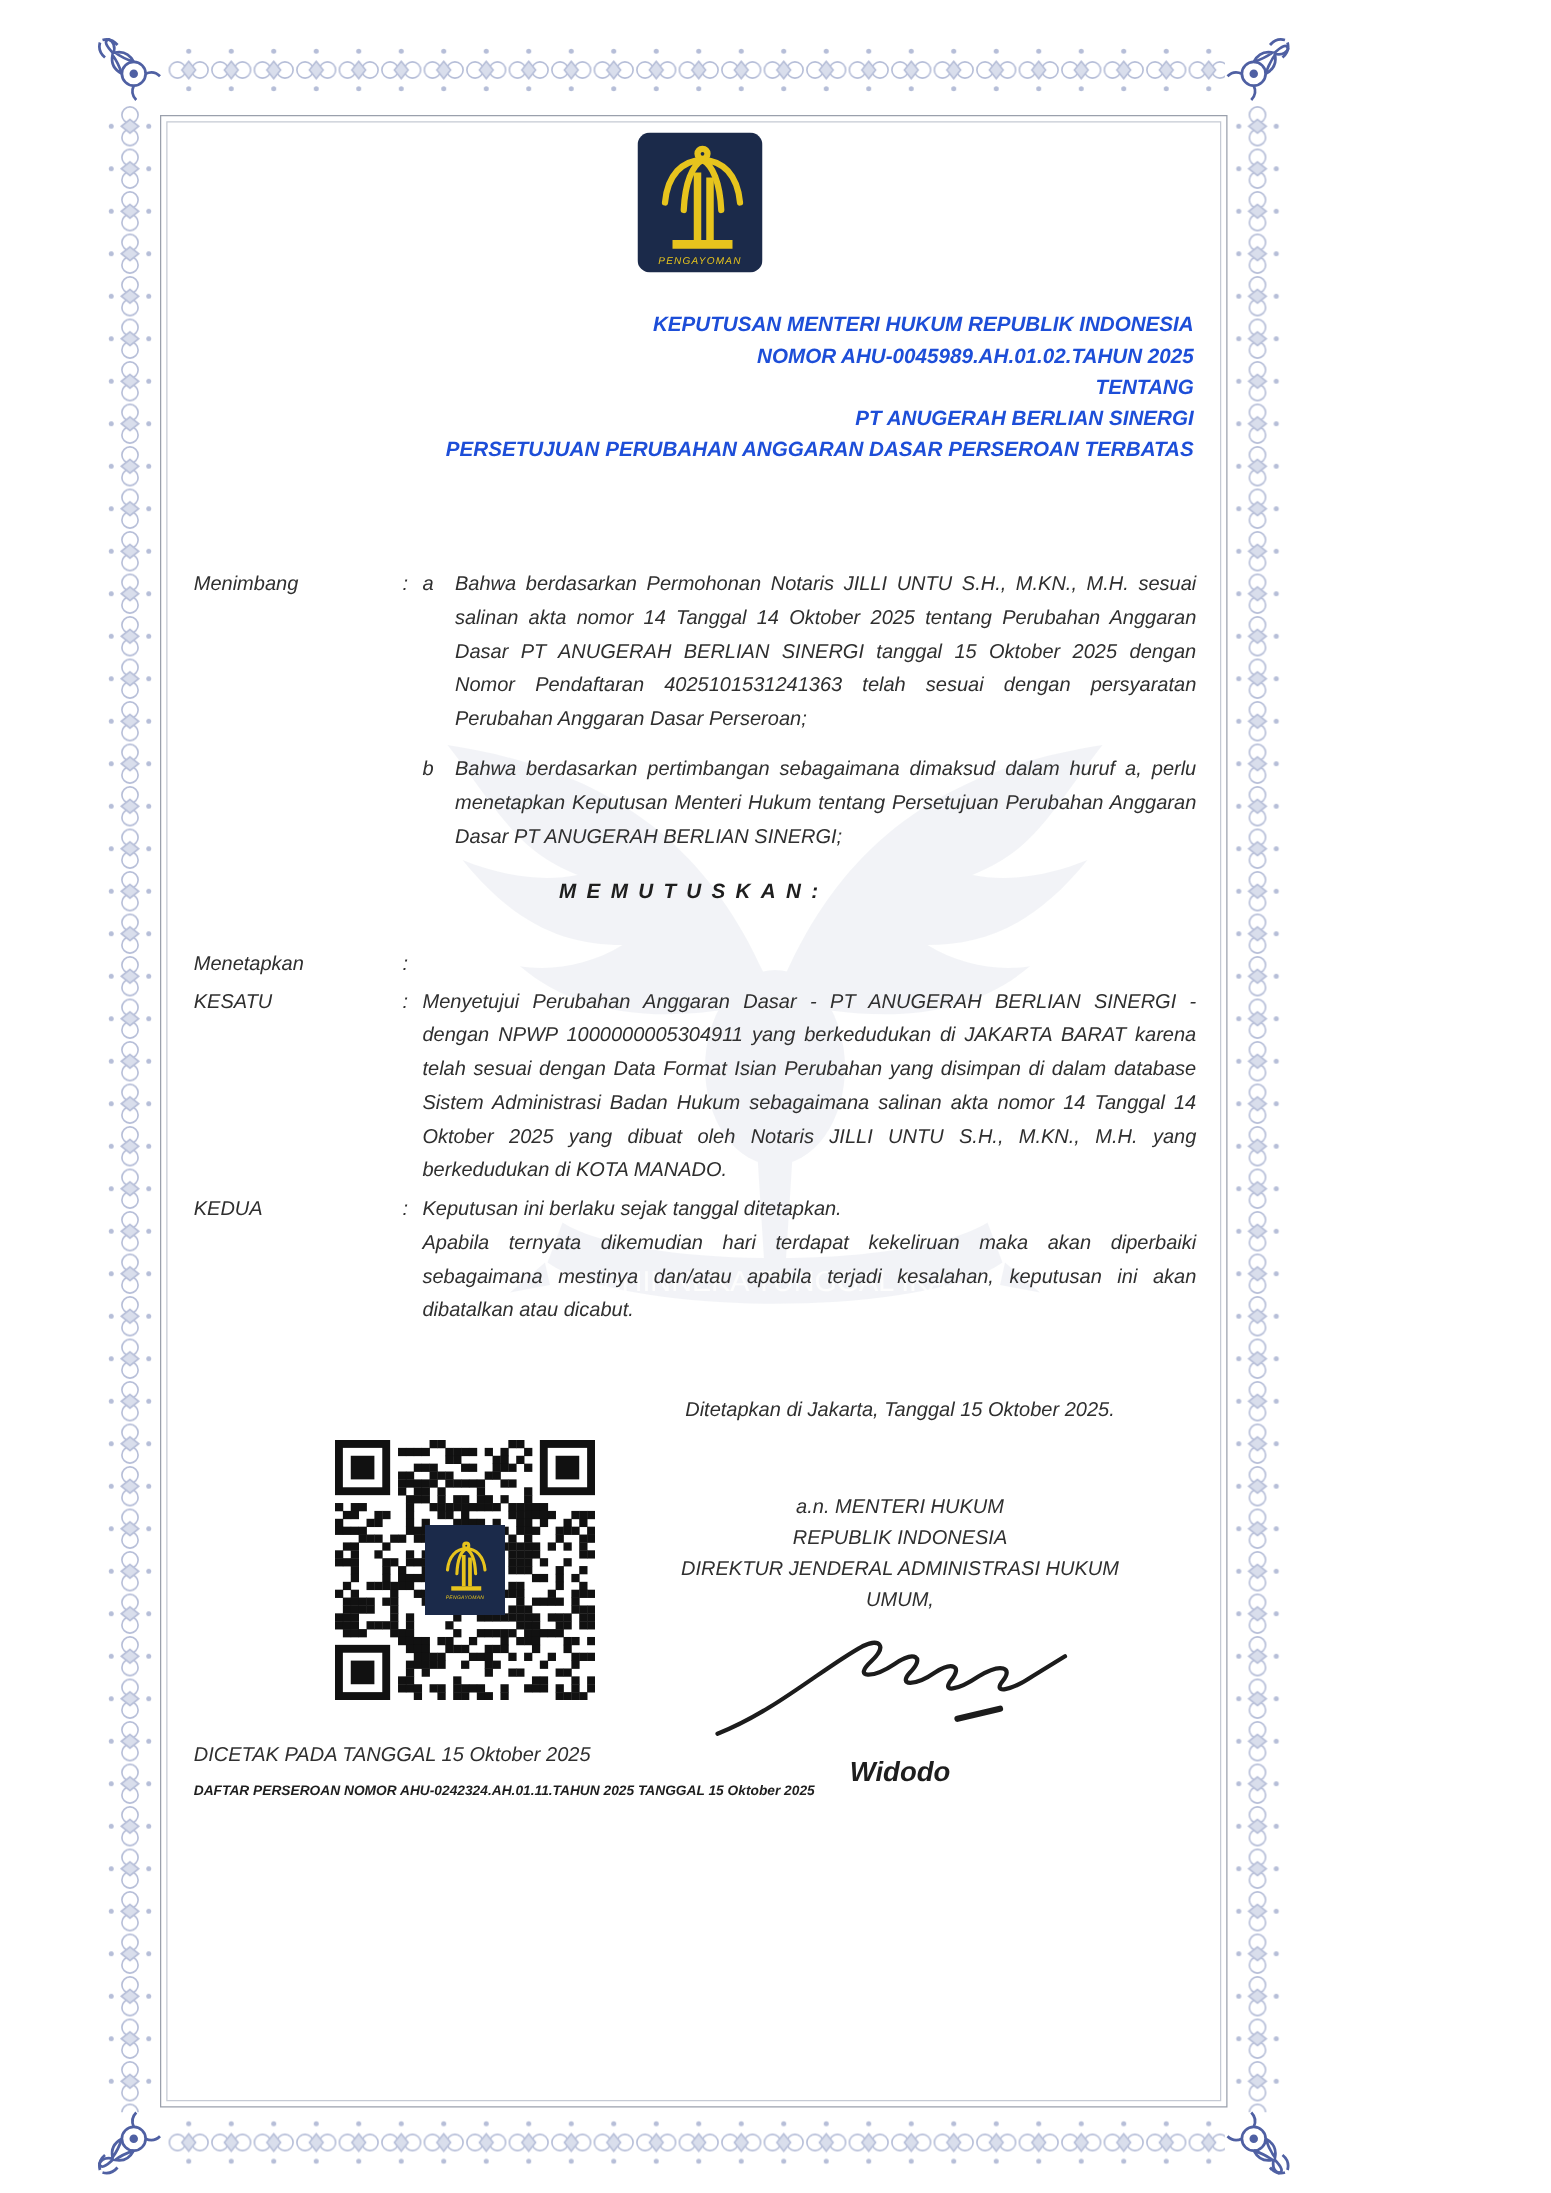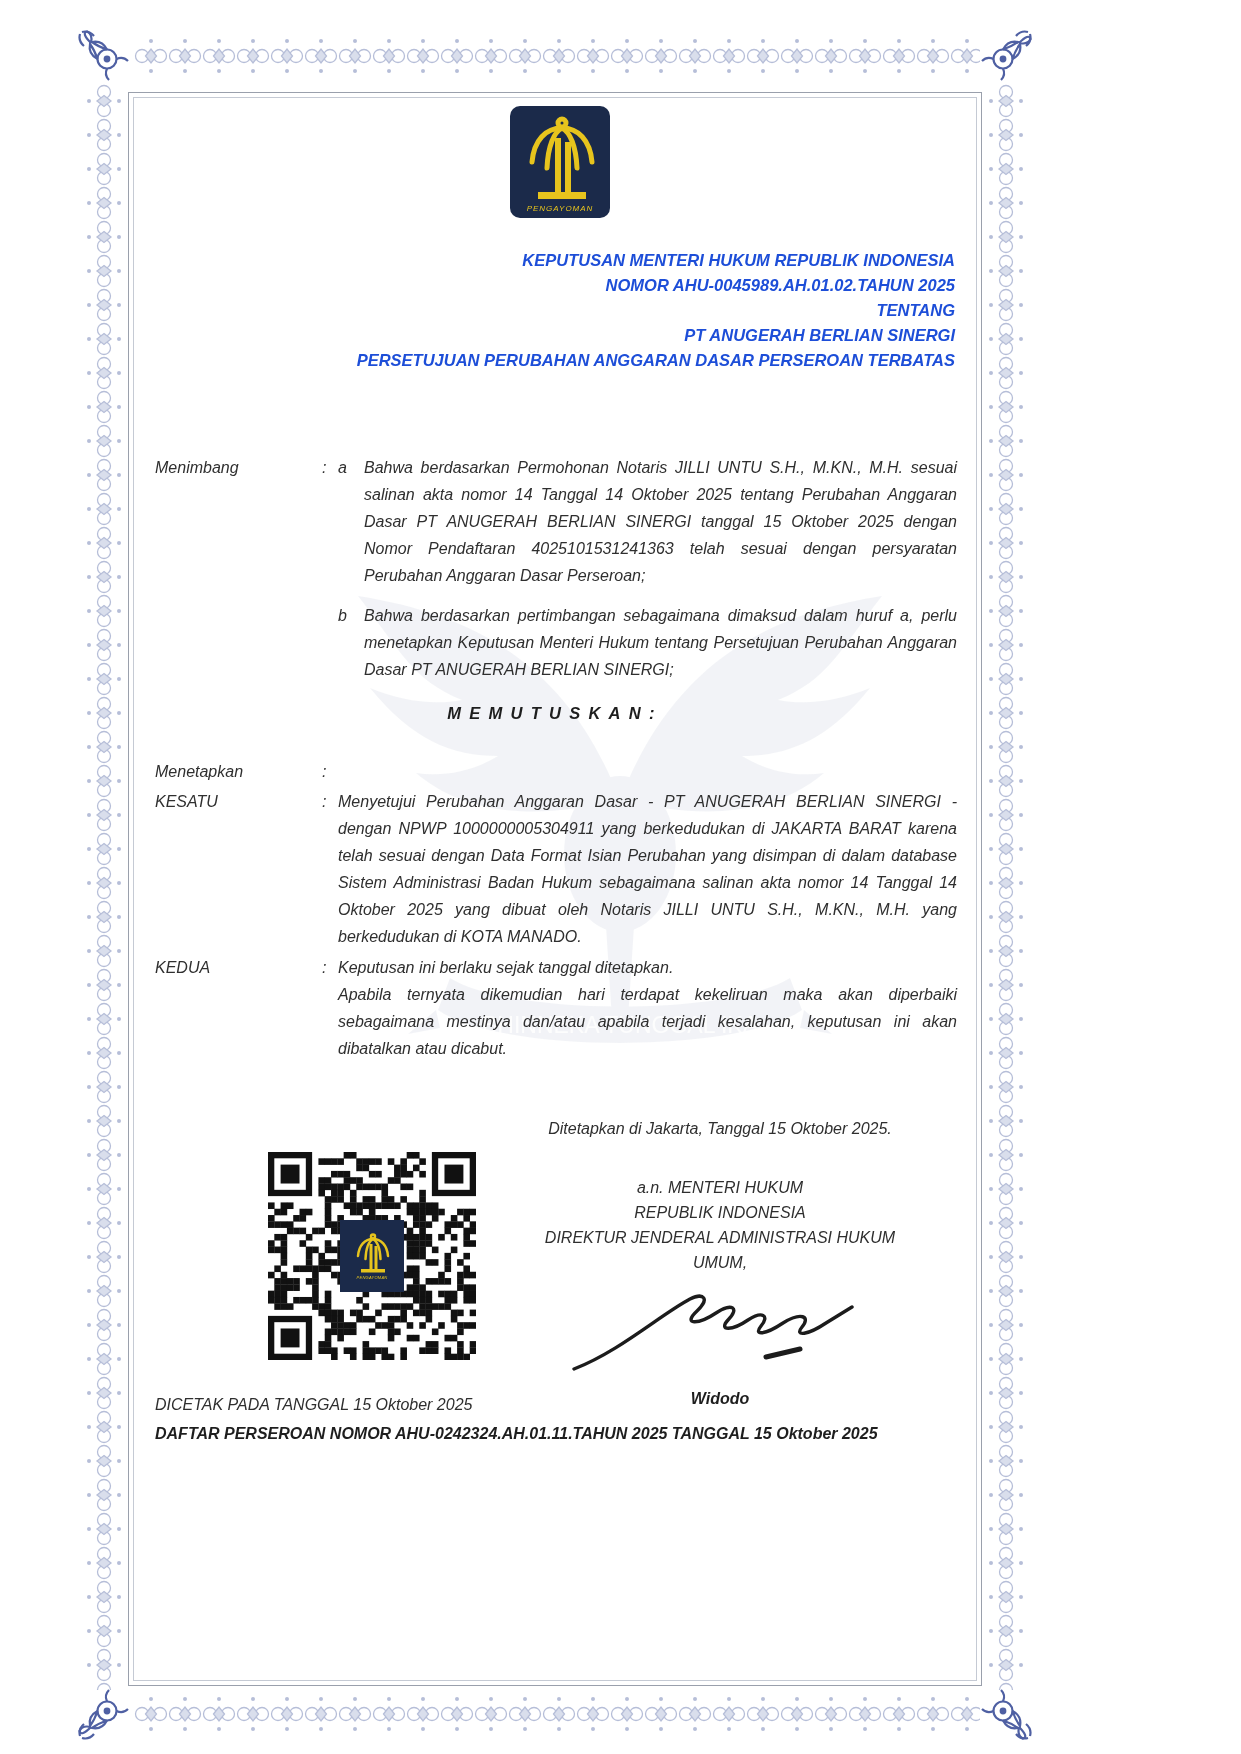--- a/index.html
+++ b/index.html
@@ -40,30 +40,30 @@
   .just{text-align:justify;}
   .item-gap{margin-top:13px;}
   .heading-center{
     position:absolute;left:155px;top:704px;width:800px;text-align:center;
     font-weight:bold;font-size:16.5px;letter-spacing:0.5em;color:#1e1e1e;
   }
   .closing{
     position:absolute;left:520px;top:1116px;width:400px;text-align:center;
     font-size:16px;line-height:25px;
   }
-  .sig-lines{margin-top:34px;}
+  .sig-lines{margin-top:52px;}
   .sig-scribble{margin-top:2px;height:100px;}
-  .signer-name{font-weight:bold;font-size:16px;margin-top:2px;color:#1e1e1e;}
+  .signer-name{font-weight:bold;font-size:22px;margin-top:2px;color:#1e1e1e;}
   .qr-wrap{position:absolute;left:268px;top:1152px;width:208px;height:208px;}
   .qr-logo{
     position:absolute;left:72px;top:68px;width:64px;height:72px;
     background:#1b2a4a;display:flex;flex-direction:column;align-items:center;justify-content:center;
   }
   .footer{position:absolute;left:155px;top:1392px;width:810px;font-size:16px;line-height:25px;}
-  .footer .bold-line{font-weight:bold;font-size:16px;margin-top:4px;color:#1e1e1e;}
+  .footer .bold-line{font-weight:bold;font-size:11px;margin-top:4px;color:#1e1e1e;}
 </style>
 </head>
 <body>
 
 <div class="page">
 
   <svg class="orn" style="left:134px;top:36px;" width="846" height="40">
     <defs>
       <pattern id="laceT" width="34" height="40" patternUnits="userSpaceOnUse">
         <g stroke="#b6bed8" fill="none" stroke-width="1.3">

